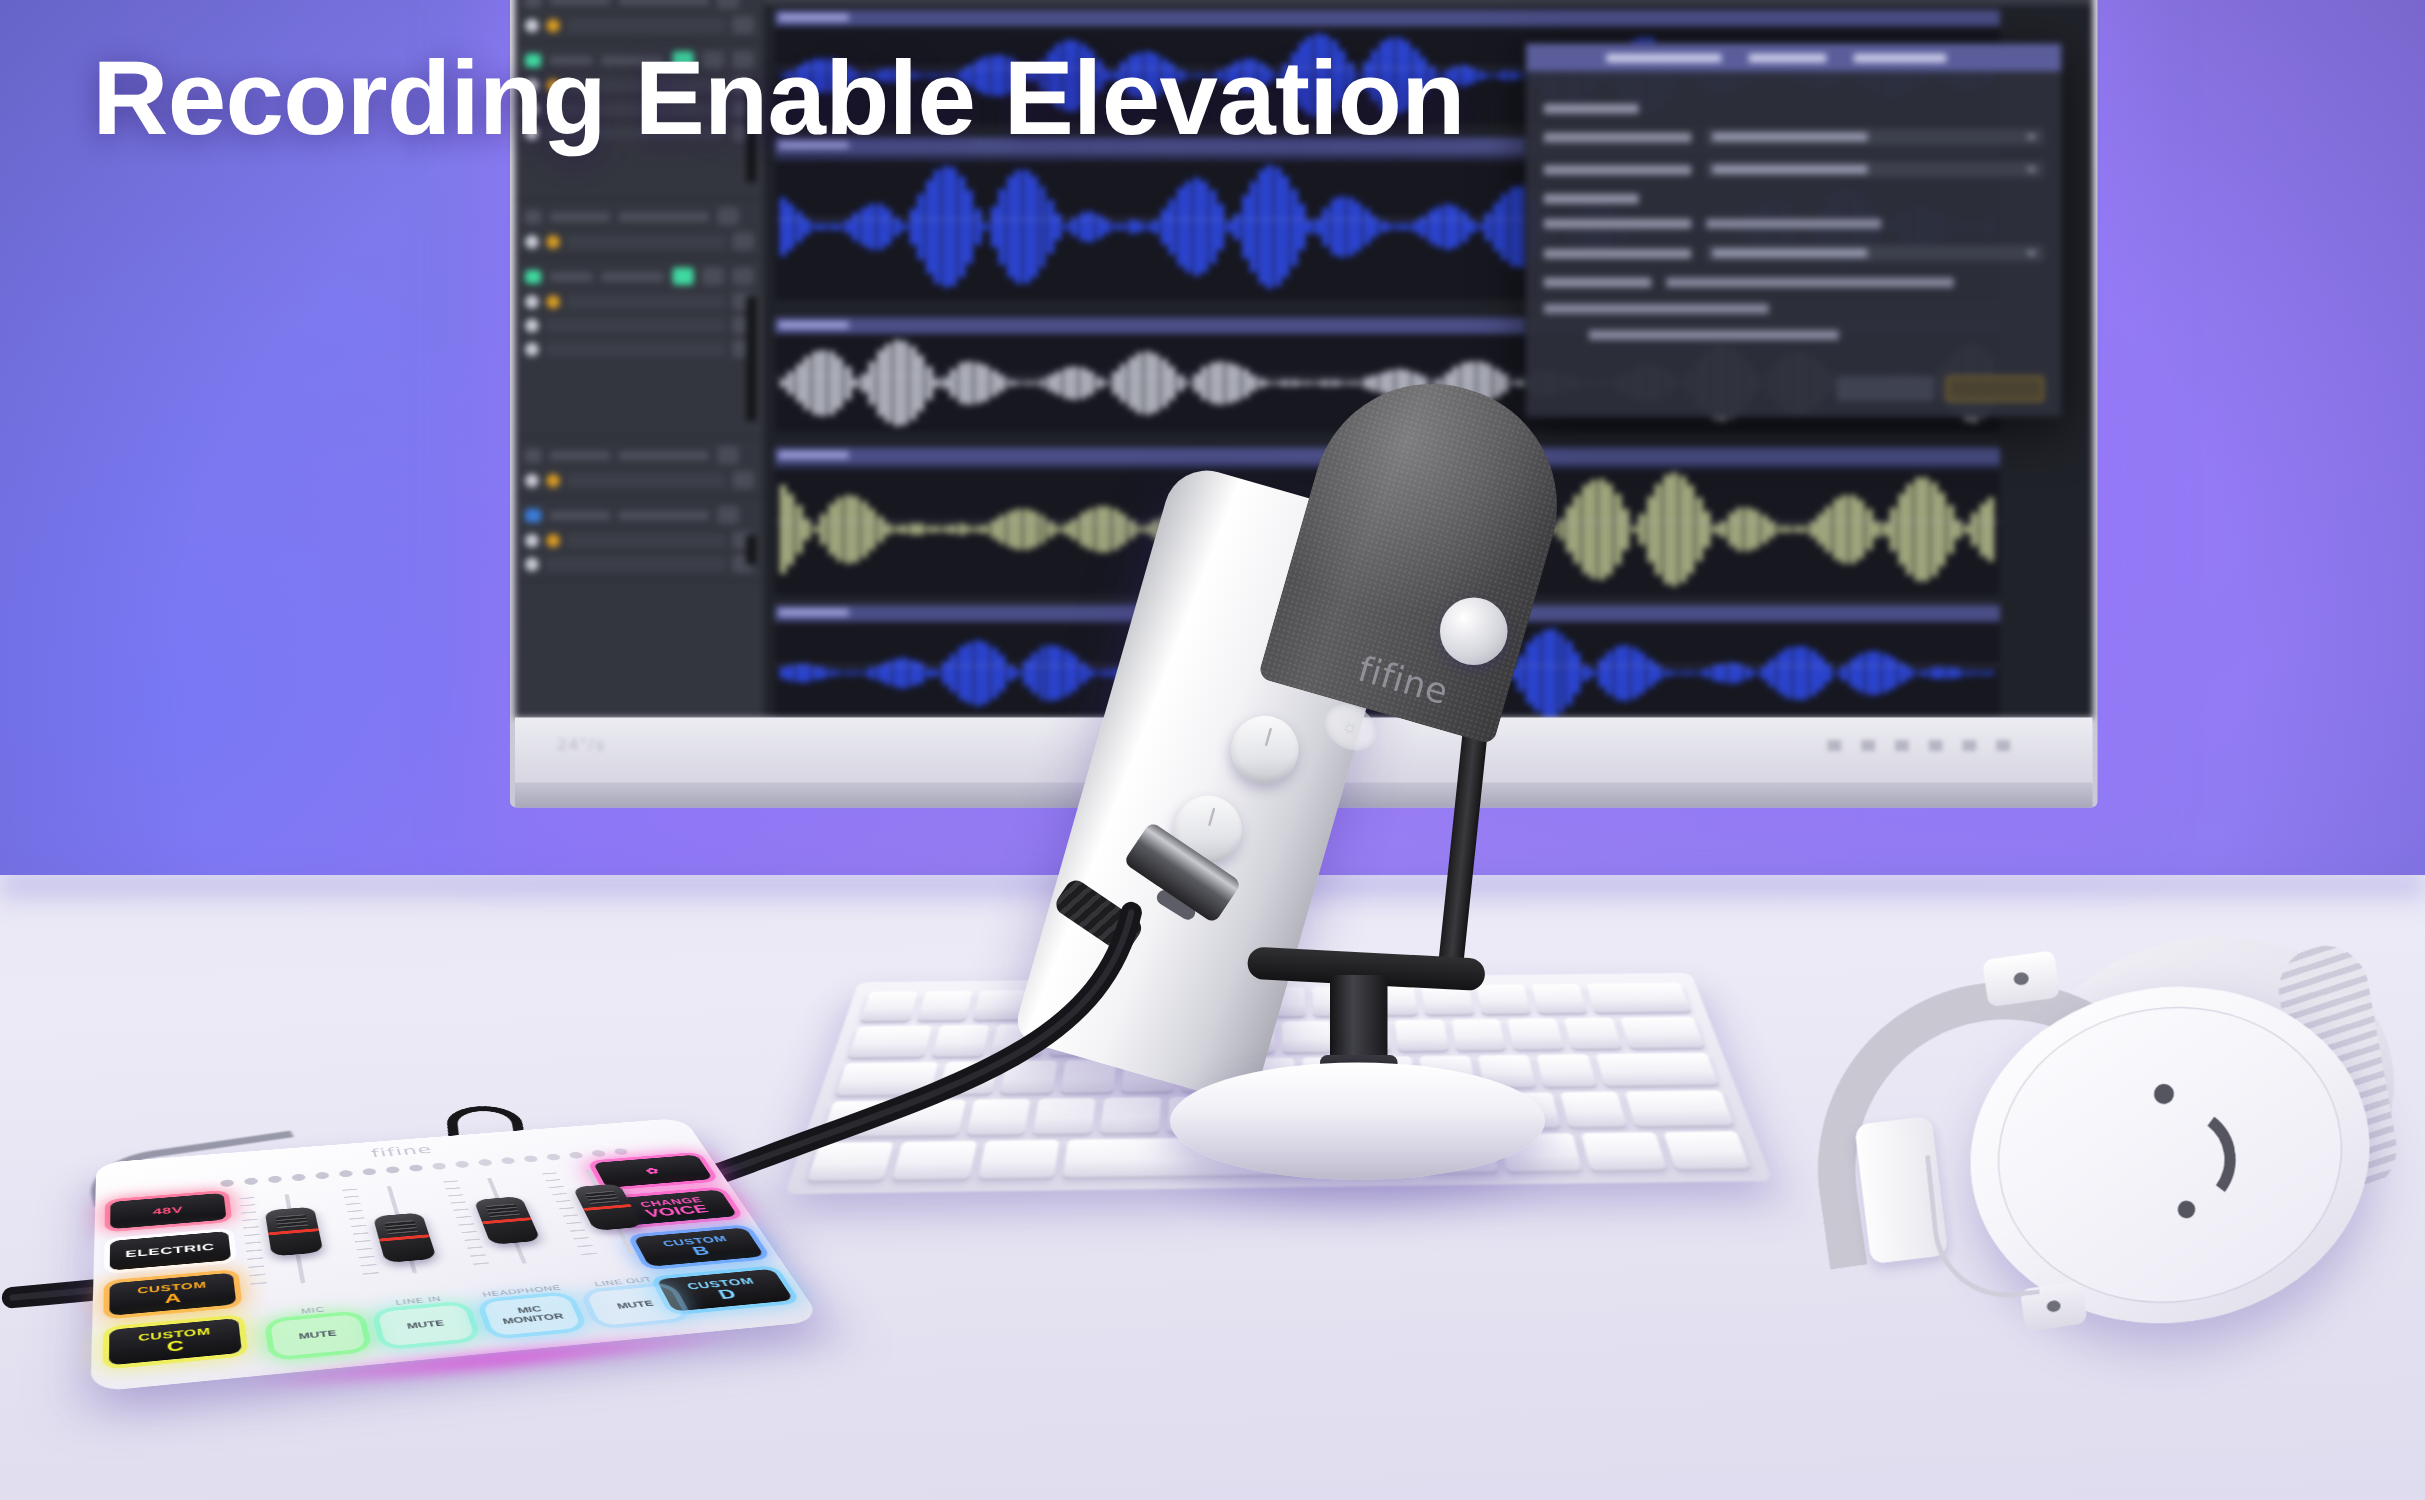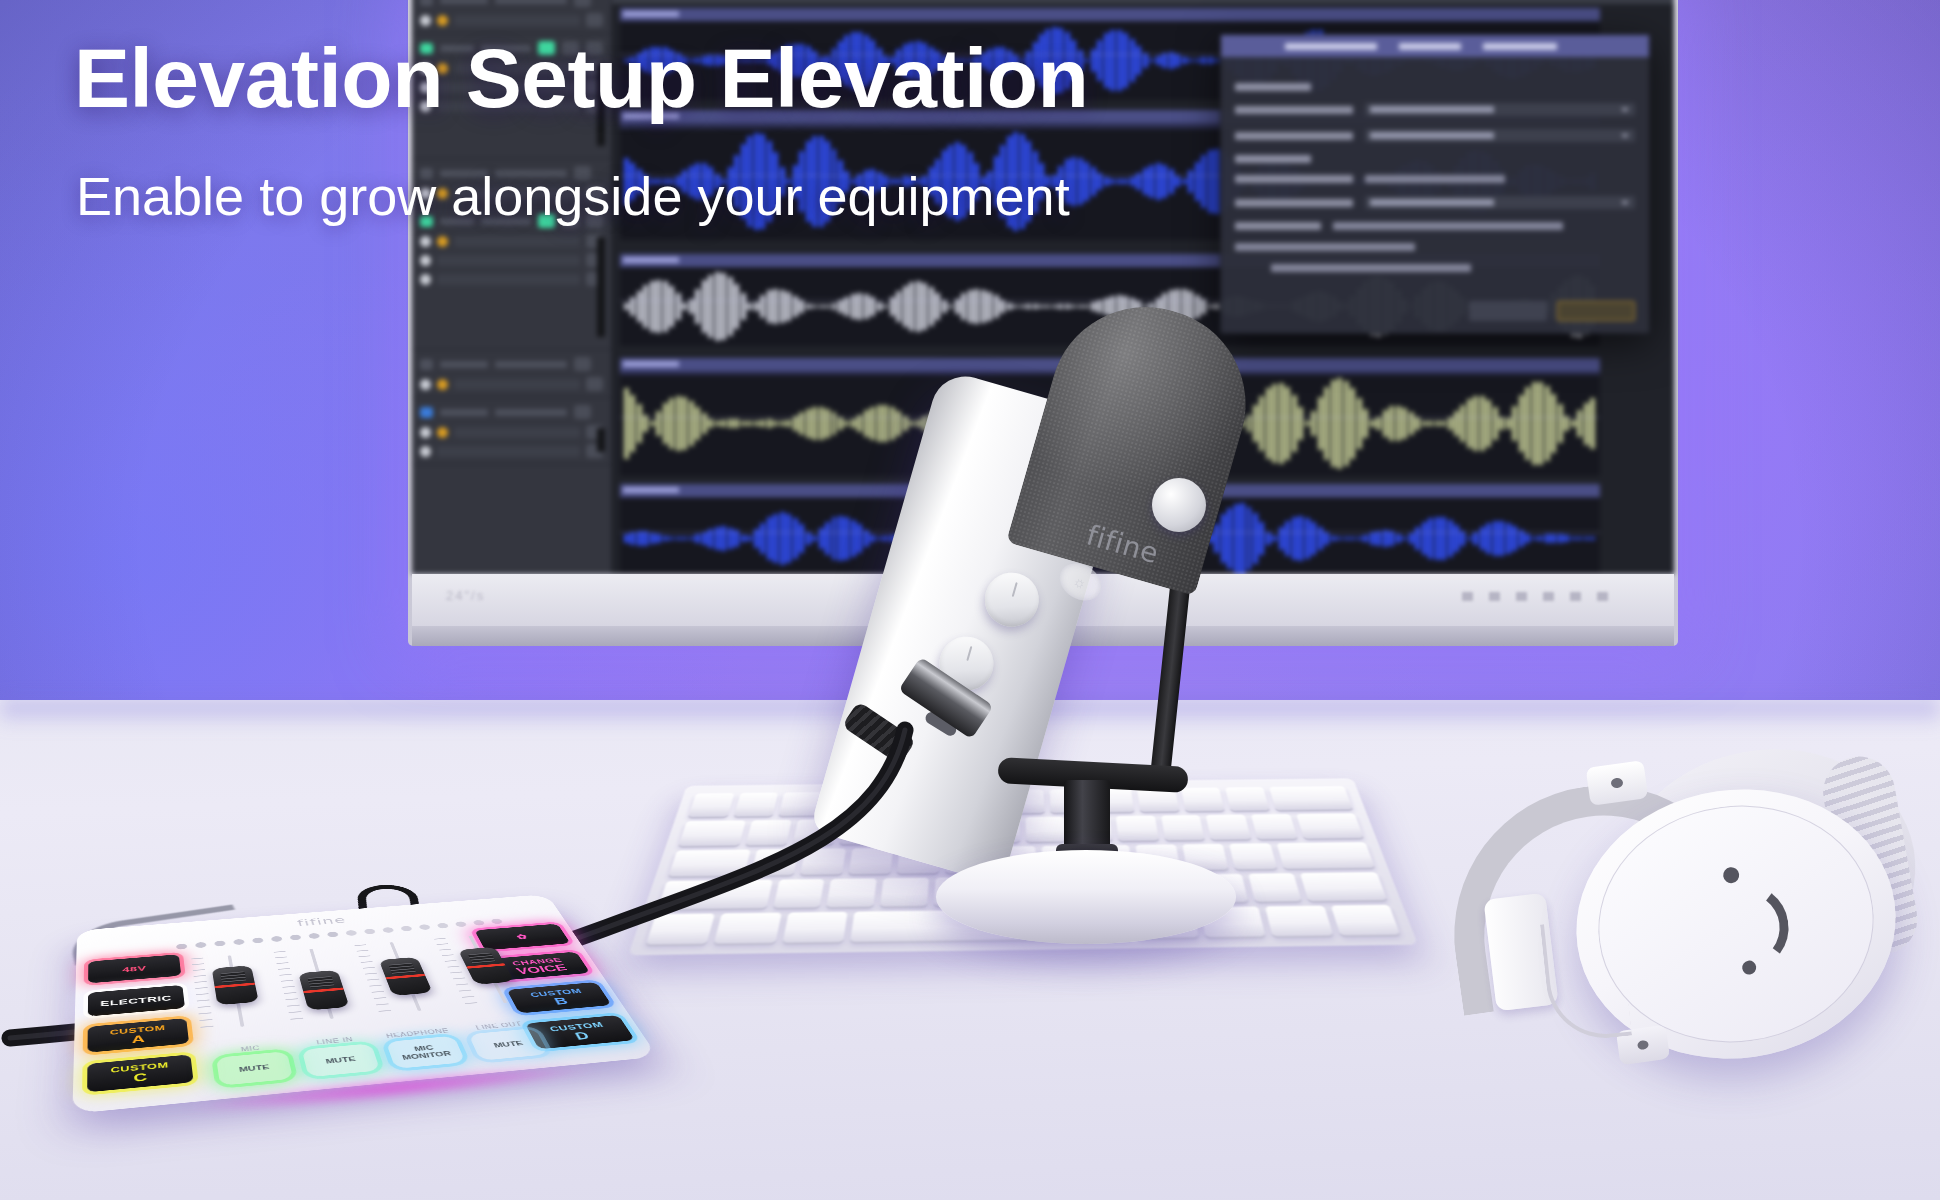--- a/index.html
+++ b/index.html
@@ -1608,16 +1608,15 @@
         <div class="hp-smile-dot1"></div>
         <div class="hp-smile-arc"></div>
         <div class="hp-smile-dot2"></div>
       </div>
     </div>
     <div class="hp-hinge-t"></div>
     <div class="hp-hinge-b"></div>
     <div class="hp-wire"></div>
   </div>
 
-  <div class="headline">Elevation Setup Elevation</div>
-  <div class="subhead">Enable to grow alongside your equipment</div>
+  <div class="headline">Recording Enable Elevation</div>
 
 </div>
 
 </body></html>

